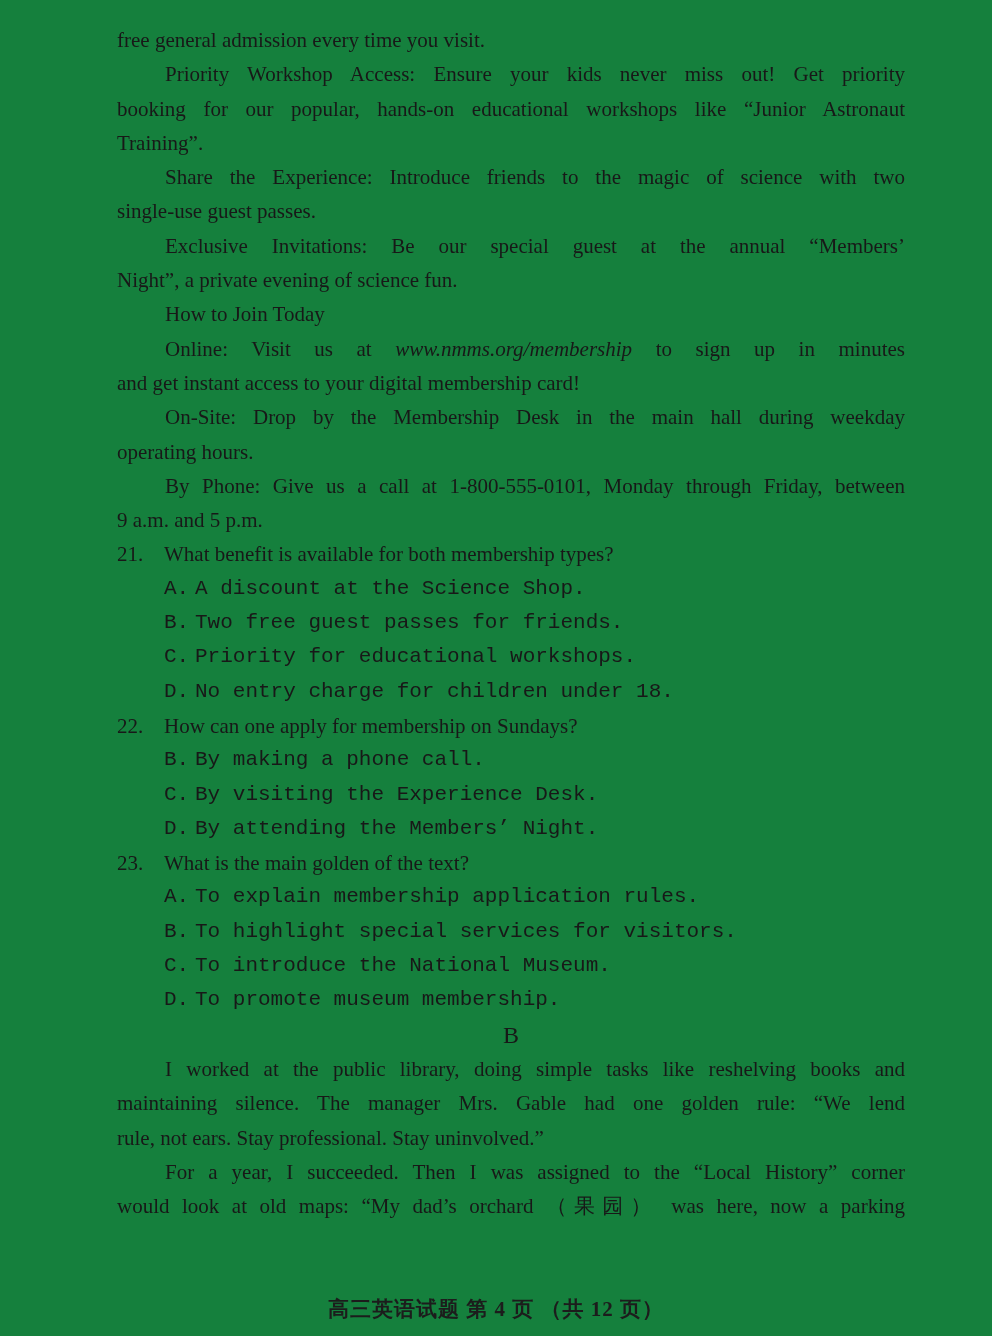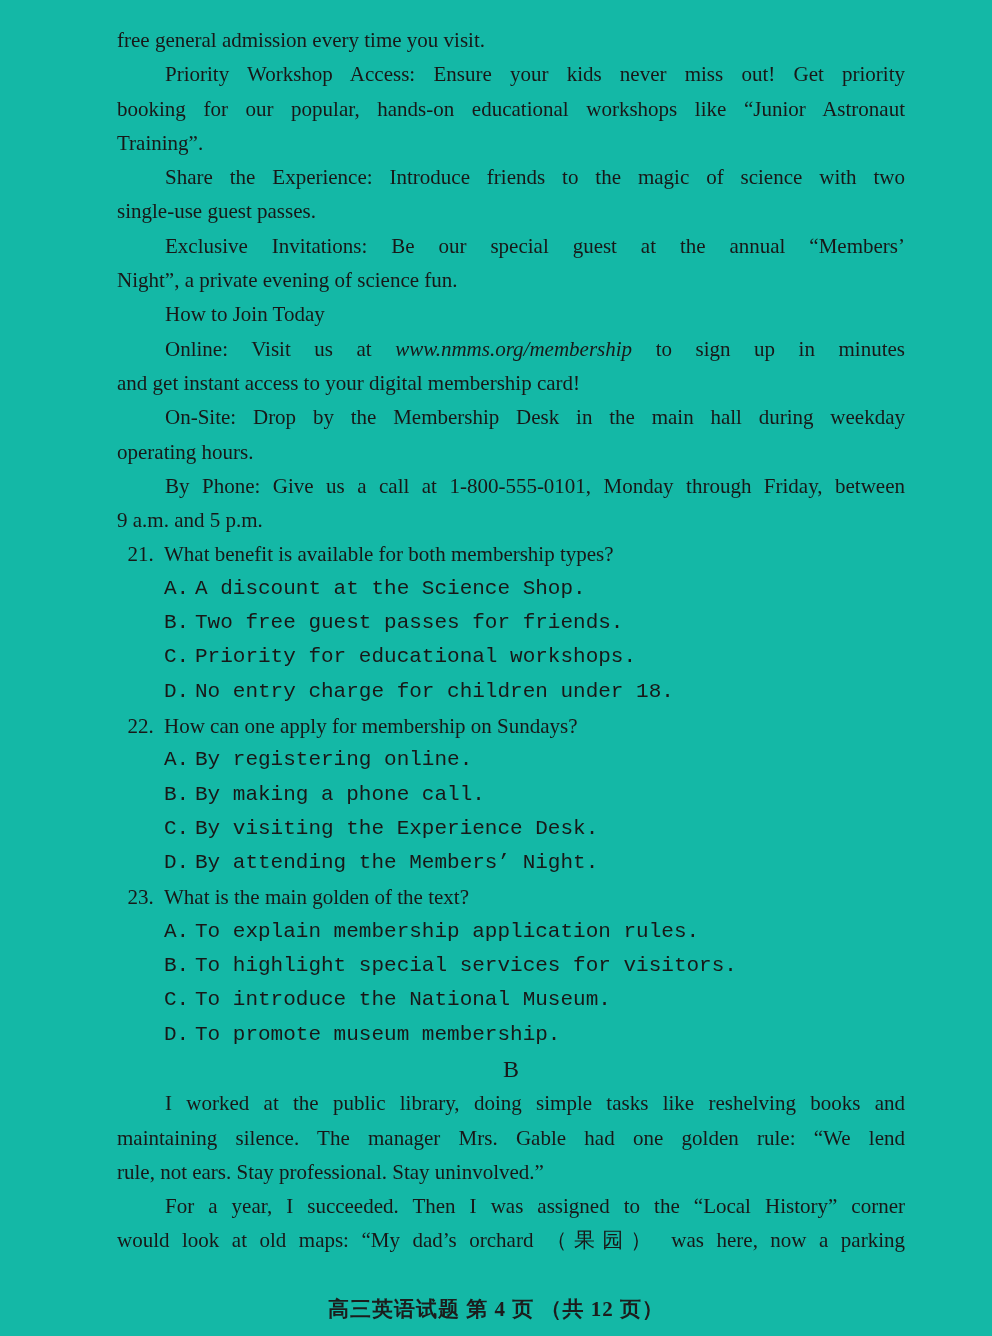--- a/index.html
+++ b/index.html
@@ -4,21 +4,21 @@
 <style>
   html, body {
     margin: 0;
     padding: 0;
     background: #ffffff;
   }
   .page {
     position: relative;
     width: 992px;
     height: 1336px;
-    background: #14b8a6;
+    background: #15803d;
     color: #181818;
     font-family: "Liberation Serif", serif;
     overflow: hidden;
   }
   .content {
     position: absolute;
     left: 117px;
     top: 23px;
     width: 788px;
     font-size: 21px;
@@ -33,21 +33,20 @@
     text-align-last: justify;
   }
   
   .ind {
     text-indent: 48px;
   }
   
   .qnum {
     display: inline-block;
     width: 47px;
-    text-align: center;
   }
   
   .opt {
     padding-left: 47px;
     font-family: Liberation Mono, monospace;
   }
   .optlabel {
     display: inline-block;
     width: 31px;
   }
@@ -95,21 +94,20 @@
     <div class="line j ind">By Phone: Give us a call at 1-800-555-0101, Monday through Friday, between</div>
     <div class="line">9 a.m. and 5 p.m.</div>
 
     <div class="line"><span class="qnum">21.</span><span>What benefit is available for both membership types?</span></div>
     <div class="line opt"><span class="optlabel">A.</span><span>A discount at the Science Shop.</span></div>
     <div class="line opt"><span class="optlabel">B.</span><span>Two free guest passes for friends.</span></div>
     <div class="line opt"><span class="optlabel">C.</span><span>Priority for educational workshops.</span></div>
     <div class="line opt"><span class="optlabel">D.</span><span>No entry charge for children under 18.</span></div>
 
     <div class="line"><span class="qnum">22.</span><span>How can one apply for membership on Sundays?</span></div>
-    <div class="line opt"><span class="optlabel">A.</span><span>By registering online.</span></div>
     <div class="line opt"><span class="optlabel">B.</span><span>By making a phone call.</span></div>
     <div class="line opt"><span class="optlabel">C.</span><span>By visiting the Experience Desk.</span></div>
     <div class="line opt"><span class="optlabel">D.</span><span>By attending the Members’ Night.</span></div>
 
     <div class="line"><span class="qnum">23.</span><span>What is the main golden of the text?</span></div>
     <div class="line opt"><span class="optlabel">A.</span><span>To explain membership application rules.</span></div>
     <div class="line opt"><span class="optlabel">B.</span><span>To highlight special services for visitors.</span></div>
     <div class="line opt"><span class="optlabel">C.</span><span>To introduce the National Museum.</span></div>
     <div class="line opt"><span class="optlabel">D.</span><span>To promote museum membership.</span></div>
 

